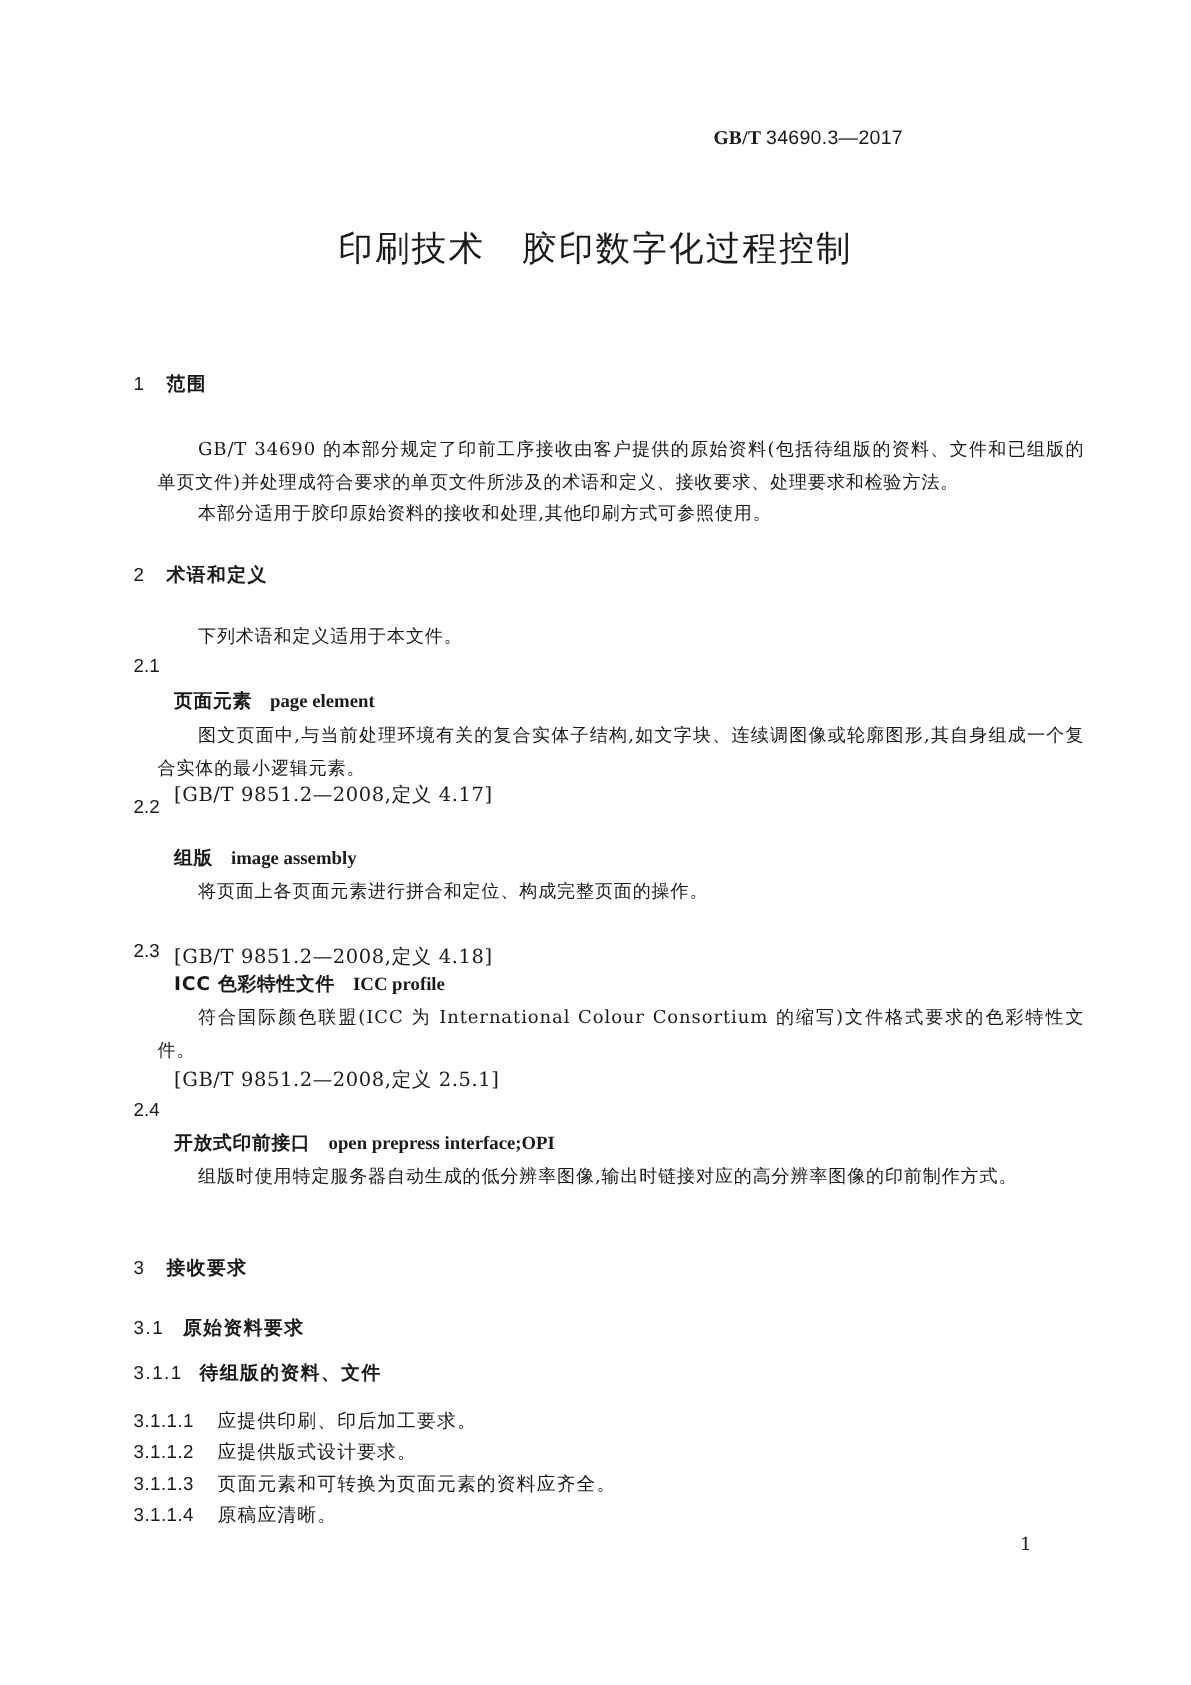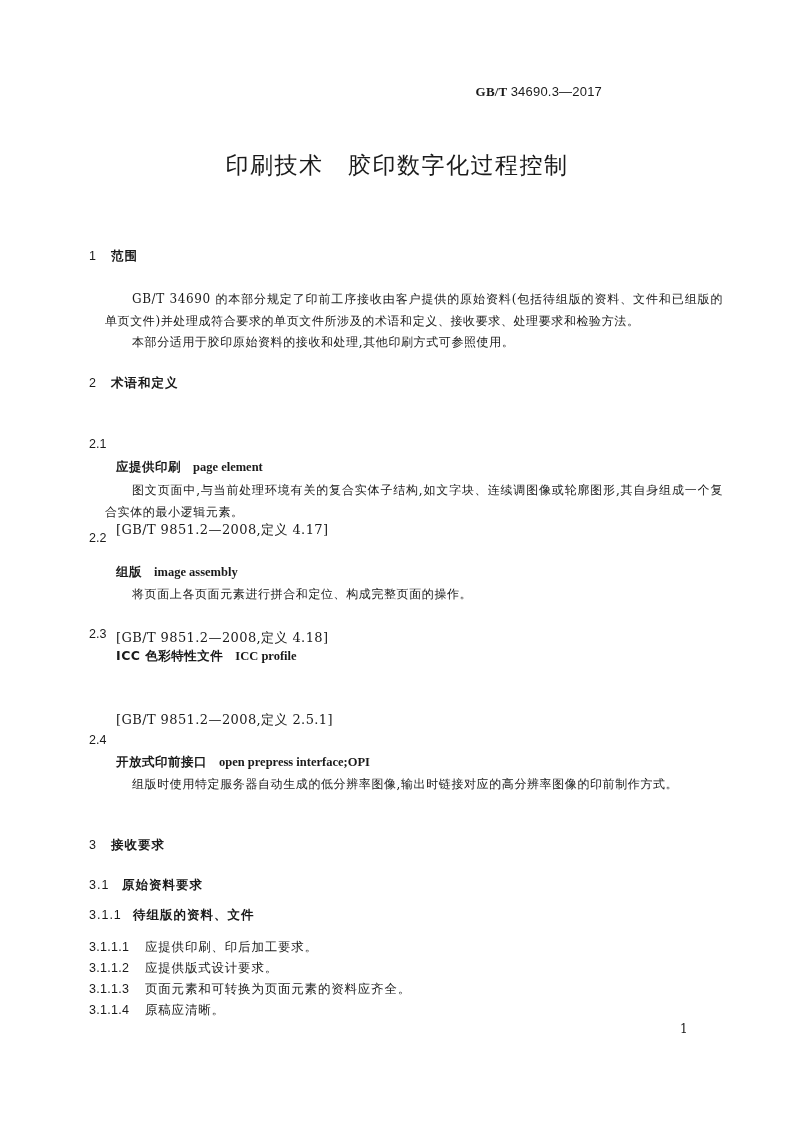--- a/index.html
+++ b/index.html
@@ -42,39 +42,41 @@
 
   <div class="h" style="top:248px;">
     <span class="n" style="width:22px;">1</span><span>范围</span>
   </div>
   <div class="p ind" style="top:289px;">GB/T 34690 的本部分规定了印前工序接收由客户提供的原始资料(包括待组版的资料、文件和已组版的单页文件)并处理成符合要求的单页文件所涉及的术语和定义、接收要求、处理要求和检验方法。</div>
   <div class="p ind" style="top:332px;">本部分适用于胶印原始资料的接收和处理,其他印刷方式可参照使用。</div>
 
   <div class="h" style="top:375px;">
     <span class="n" style="width:22px;">2</span><span>术语和定义</span>
   </div>
+  <div class="p ind" style="top:414px;">下列术语和定义适用于本文件。</div>
 
   <div class="num-label" style="top:437px;">2.1</div>
   <div class="term" style="top:459px;">
-    <span>应提供印刷</span><span class="en">page element</span>
+    <span>页面元素</span><span class="en">page element</span>
   </div>
   <div class="p ind" style="top:480px;">图文页面中,与当前处理环境有关的复合实体子结构,如文字块、连续调图像或轮廓图形,其自身组成一个复合实体的最小逻辑元素。</div>
   <div class="ref" style="top:521px;">[GB/T 9851.2—2008,定义 4.17]</div>
 
   <div class="num-label" style="top:531px;">2.2</div>
   <div class="term" style="top:564px;">
     <span>组版</span><span class="en">image assembly</span>
   </div>
   <div class="p ind" style="top:584px;">将页面上各页面元素进行拼合和定位、构成完整页面的操作。</div>
   <div class="ref" style="top:629px;">[GB/T 9851.2—2008,定义 4.18]</div>
 
   <div class="num-label" style="top:627px;">2.3</div>
   <div class="term" style="top:648px;">
     <span>ICC 色彩特性文件</span><span class="en">ICC profile</span>
   </div>
+  <div class="p ind" style="top:668px;">符合国际颜色联盟(ICC 为 International Colour Consortium 的缩写)文件格式要求的色彩特性文件。</div>
   <div class="ref" style="top:711px;">[GB/T 9851.2—2008,定义 2.5.1]</div>
 
   <div class="num-label" style="top:733px;">2.4</div>
   <div class="term" style="top:754px;">
     <span>开放式印前接口</span><span class="en">open prepress interface;OPI</span>
   </div>
   <div class="p ind" style="top:774px;">组版时使用特定服务器自动生成的低分辨率图像,输出时链接对应的高分辨率图像的印前制作方式。</div>
 
   <div class="h" style="top:837px;">
     <span class="n" style="width:22px;">3</span><span>接收要求</span>

